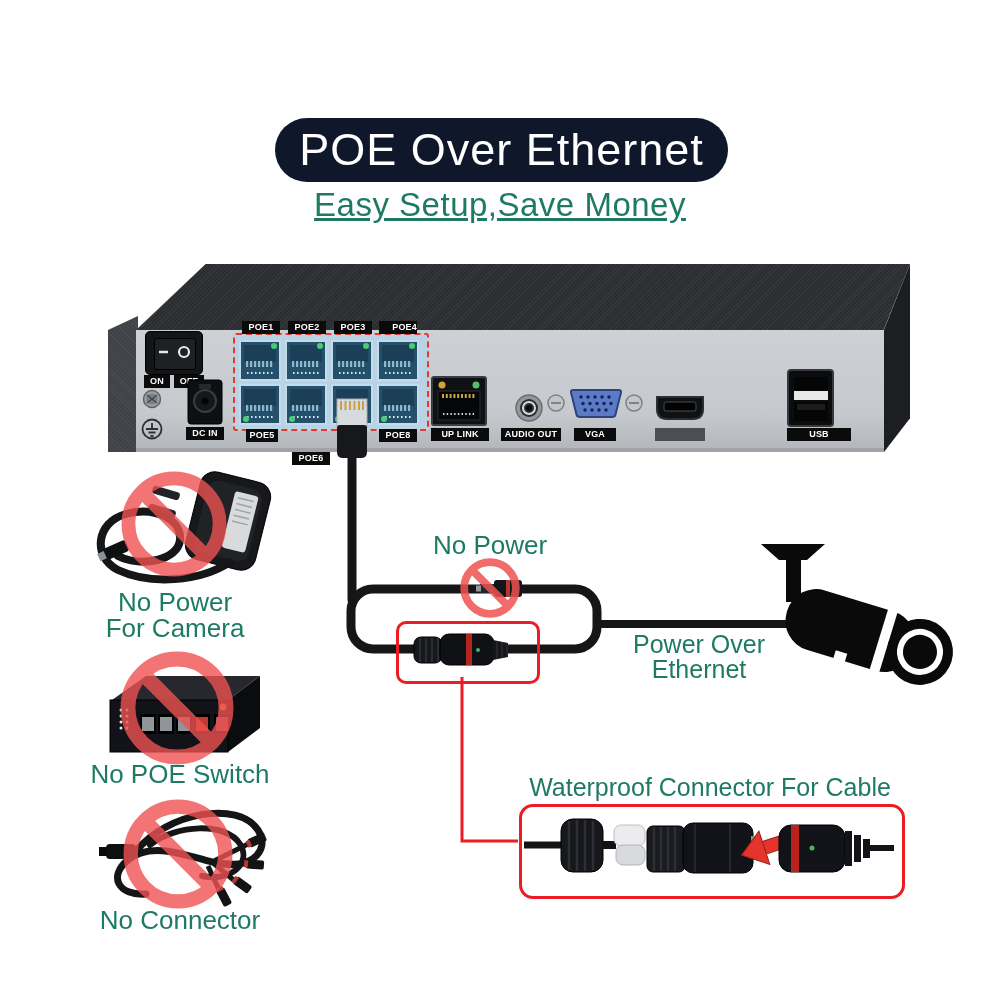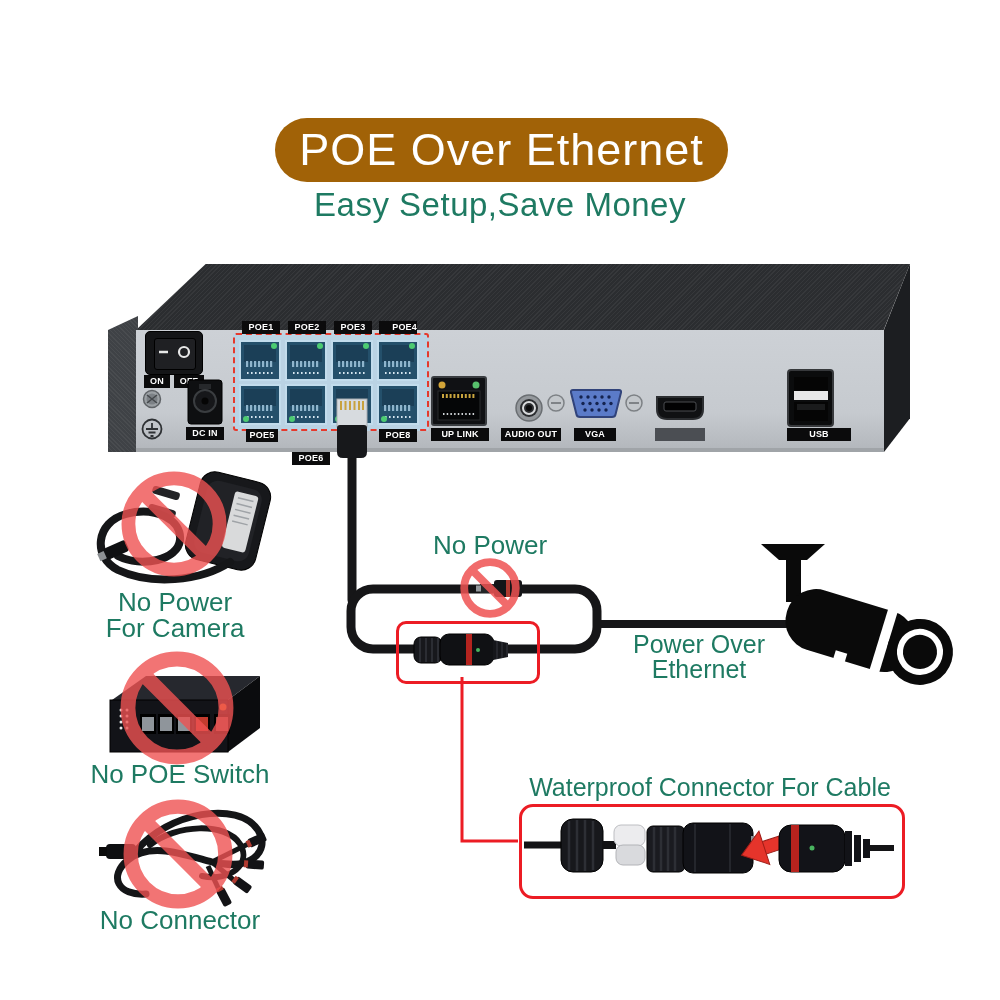--- a/index.html
+++ b/index.html
@@ -1,24 +1,24 @@
 <!DOCTYPE html>
 <html><head>
 <meta charset="utf-8">
 <style>
   html,body{margin:0;padding:0;background:#fff;}
   .stage{position:relative;width:1000px;height:1000px;background:#ffffff;overflow:hidden;
          font-family:"Liberation Sans",sans-serif;}
   
   .pill{position:absolute;left:275px;top:118px;width:453px;height:64px;border-radius:33px;
-        background:#a16207;z-index:3;}
+        background:#0f172a;z-index:3;}
   .pill-title{position:absolute;width:100%;text-align:center;line-height:64px;color:#fff;
         font-size:45px;letter-spacing:1px;}
   .subtitle{position:absolute;left:250px;top:186px;width:500px;text-align:center;color:#1e7a62;
-        font-size:33px;letter-spacing:.5px;z-index:3;}
+        font-size:33px;letter-spacing:.5px;z-index:3;text-decoration:underline;}
   
   .dev-top{position:absolute;left:136px;top:264px;width:774px;height:66px;z-index:2;
         background:#2b2d30;clip-path:polygon(0 100%,9% 0,100% 0,96.6% 100%);
         background-image:repeating-linear-gradient(135deg,rgba(255,255,255,.05) 0 1px,transparent 1px 3px);}
   .dev-left{position:absolute;left:108px;top:316px;width:30px;height:136px;background:#3f4246;z-index:2;
         clip-path:polygon(0 14px,100% 0,100% 100%,0 100%);
         background-image:repeating-linear-gradient(45deg,rgba(255,255,255,.05) 0 1px,transparent 1px 3px);}
   .dev-right{position:absolute;left:884px;top:264px;width:26px;height:188px;background:#1c1e21;z-index:2;
         clip-path:polygon(0 35%,100% 0,100% 82%,0 100%);}
   .dev-face{position:absolute;left:136px;top:330px;width:748px;height:118px;z-index:2;

